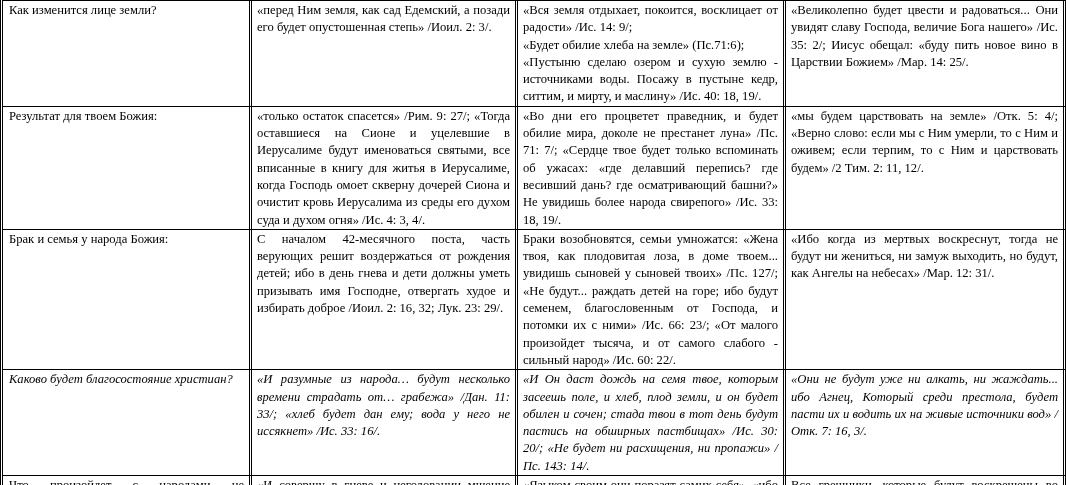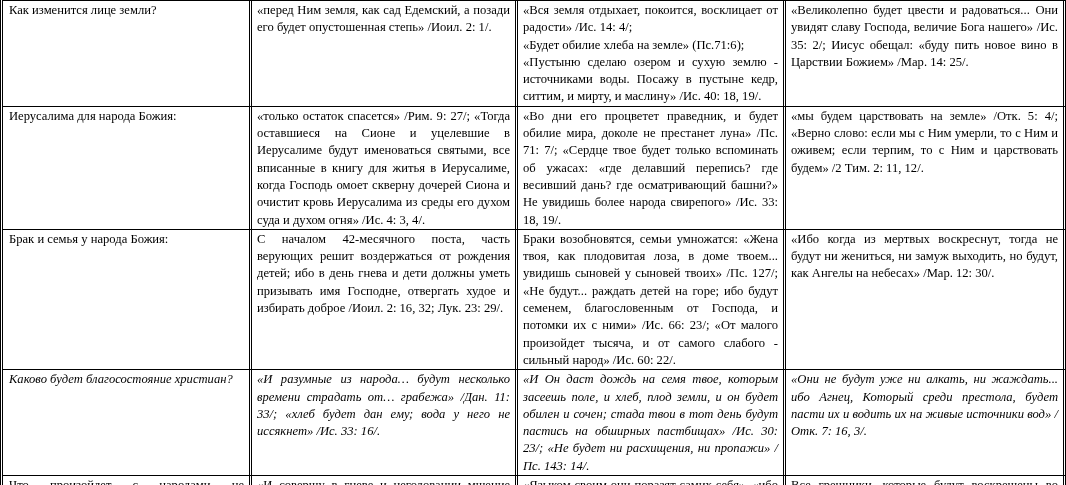--- a/index.html
+++ b/index.html
@@ -67,44 +67,44 @@
 <table class="doc-table">
   <colgroup>
     <col class="c1">
       <col class="c2">
       <col class="c3">
       <col class="c4">
   </colgroup>
   <tbody>
     <tr class="r1">
       <td class="q">Как изменится лице земли?</td>
-      <td>«перед Ним земля, как сад Едемский, а позади его будет опустошенная степь» /Иоил. 2: 1/.</td>
+      <td>«перед Ним земля, как сад Едемский, а позади его будет опустошенная степь» /Иоил. 2: 3/.</td>
       <td>
-        <div>«Вся земля отдыхает, покоится, восклицает от радости» /Ис. 14: 4/;</div>
+        <div>«Вся земля отдыхает, покоится, восклицает от радости» /Ис. 14: 9/;</div>
         <div>«Будет обилие хлеба на земле» (Пс.71:6);</div>
         <div>«Пустыню сделаю озером и сухую землю - источниками воды. Посажу в пустыне кедр, ситтим, и мирту, и маслину» /Ис. 40: 18, 19/.</div>
       </td>
       <td>«Великолепно будет цвести и радоваться... Они увидят славу Господа, величие Бога нашего» /Ис. 35: 2/; Иисус обещал: «буду пить новое вино в Царствии Божием» /Мар. 14: 25/.</td>
     </tr>
     <tr class="r2">
-      <td class="q">Иерусалима для народа Божия:</td>
+      <td class="q">Результат для твоем Божия:</td>
       <td>«только остаток спасется» /Рим. 9: 27/; «Тогда оставшиеся на Сионе и уцелевшие в Иерусалиме будут именоваться святыми, все вписанные в книгу для житья в Иерусалиме, когда Господь омоет скверну дочерей Сиона и очистит кровь Иерусалима из среды его духом суда и духом огня» /Ис. 4: 3, 4/.</td>
       <td>«Во дни его процветет праведник, и будет обилие мира, доколе не престанет луна» /Пс. 71: 7/; «Сердце твое будет только вспоминать об ужасах: «где делавший перепись? где весивший дань? где осматривающий башни?» Не увидишь более народа свирепого» /Ис. 33: 18, 19/.</td>
       <td>«мы будем царствовать на земле» /Отк. 5: 4/; «Верно слово: если мы с Ним умерли, то с Ним и оживем; если терпим, то с Ним и царствовать будем» /2 Тим. 2: 11, 12/.</td>
     </tr>
     <tr class="r3">
       <td class="q">Брак и семья у народа Божия:</td>
       <td>С началом 42-месячного поста, часть верующих решит воздержаться от рождения детей; ибо в день гнева и дети должны уметь призывать имя Господне, отвергать худое и избирать доброе /Иоил. 2: 16, 32; Лук. 23: 29/.</td>
       <td>Браки возобновятся, семьи умножатся: «Жена твоя, как плодовитая лоза, в доме твоем... увидишь сыновей у сыновей твоих» /Пс. 127/; «Не будут... раждать детей на горе; ибо будут семенем, благословенным от Господа, и потомки их с ними» /Ис. 66: 23/; «От малого произойдет тысяча, и от самого слабого - сильный народ» /Ис. 60: 22/.</td>
-      <td>«Ибо когда из мертвых воскреснут, тогда не будут ни жениться, ни замуж выходить, но будут, как Ангелы на небесах» /Мар. 12: 30/.</td>
+      <td>«Ибо когда из мертвых воскреснут, тогда не будут ни жениться, ни замуж выходить, но будут, как Ангелы на небесах» /Мар. 12: 31/.</td>
     </tr>
     <tr class="r4">
       <td class="q">Каково будет благосостояние христиан?</td>
       <td>«И разумные из народа… будут несколько времени страдать от… грабежа» /Дан. 11: 33/; «хлеб будет дан ему; вода у него не иссякнет» /Ис. 33: 16/.</td>
-      <td>«И Он даст дождь на семя твое, которым засеешь поле, и хлеб, плод земли, и он будет обилен и сочен; стада твои в тот день будут пастись на обширных пастбищах» /Ис. 30: 23/; «Не будет ни расхищения, ни пропажи» /Пс. 143: 14/.</td>
+      <td>«И Он даст дождь на семя твое, которым засеешь поле, и хлеб, плод земли, и он будет обилен и сочен; стада твои в тот день будут пастись на обширных пастбищах» /Ис. 30: 20/; «Не будет ни расхищения, ни пропажи» /Пс. 143: 14/.</td>
       <td>«Они не будут уже ни алкать, ни жаждать... ибо Агнец, Который среди престола, будет пасти их и водить их на живые источники вод» /Отк. 7: 16, 3/.</td>
     </tr>
     <tr class="r5">
       <td class="q justify">Что произойдет с народами не покорившимися благовествованию?</td>
       <td>«И совершу в гневе и негодовании мщение над народами, которые будут непослушны» /Мих. 5: 15/.</td>
       <td>«Языком своим они поразят самих себя», «ибо червь их не умрет, и огонь их не угаснет» /Пс. 63: 9, Ис. 66: 24/.</td>
       <td>Все грешники, которые будут воскрешены во второе воскресение, подвергнутся наказанию по написанному в книгах. Их участь - смерть вторая в озере огненном /Отк. 20: 5, 7 - 15/.</td>
     </tr>
   </tbody>
 </table>

